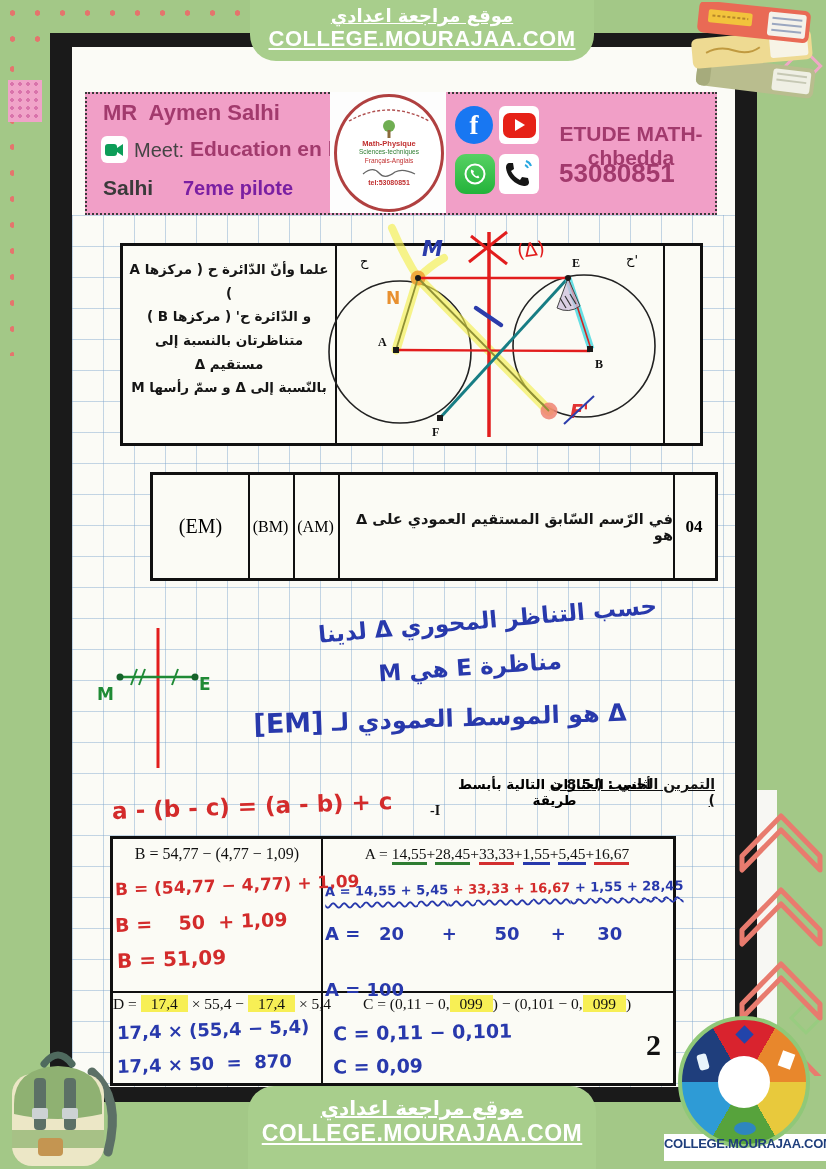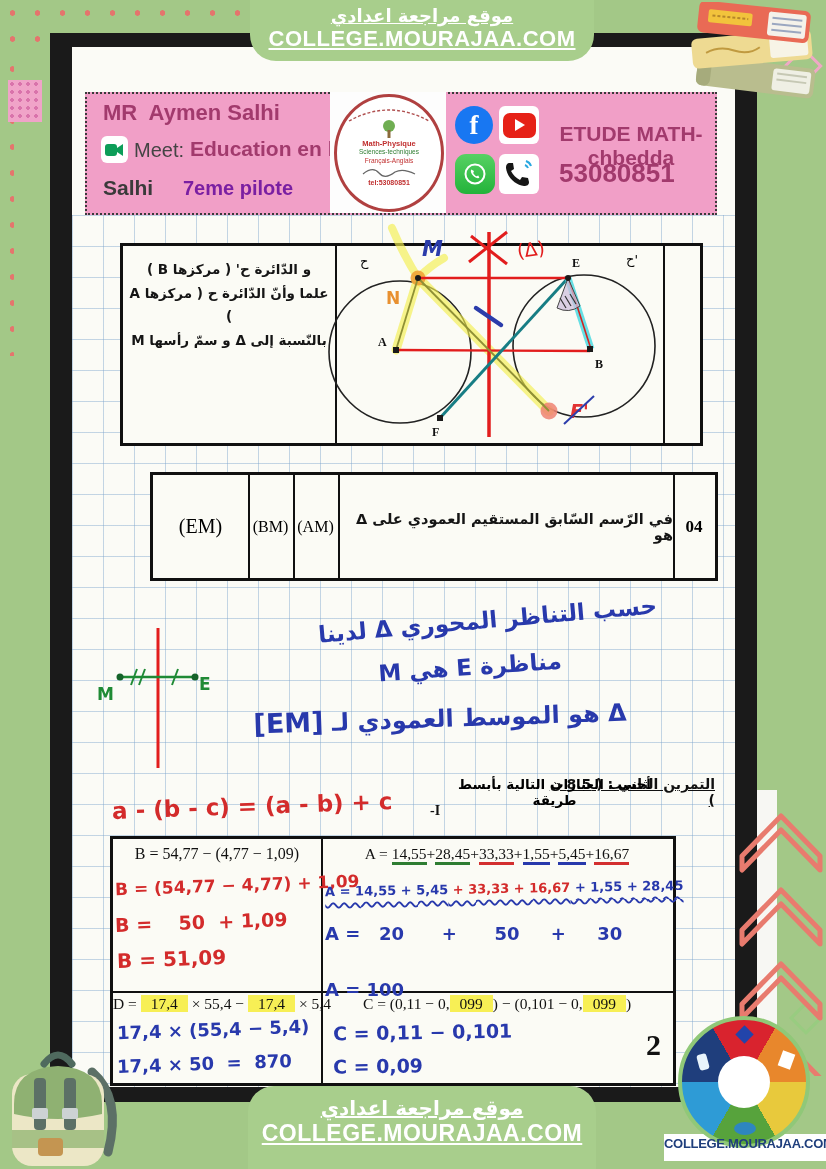--- a/index.html
+++ b/index.html
@@ -142,22 +142,23 @@
         <path d="M8 6 C5 6 4 8 4 11 c1 9 9 17 18 18 3 0 5-1 5-4 l-1-4 -6-1 -2 3 C14 21 11 18 9 14 l3-2 -1-6 z" fill="#161616"></path>
       </svg>
     </div>
     <div class="abs maroon" style="left:472px;top:64px;font-size:26px;">53080851</div>
   </div>
 
   <div class="abs blktable" style="left:120px;top:243px;width:577px;height:197px;">
     <div class="vline" style="left:212px;"></div>
     <div class="vline" style="left:540px;"></div>
     <div class="abs ar" style="left:4px;top:12px;width:204px;text-align:center;font-size:13.5px;font-weight:bold;color:#151515;line-height:1.75;">
+      <div>علما وأنّ الدّائرة ح ( مركزها A )</div>
       <div>و الدّائرة ح' ( مركزها B )</div>
-      <div>علما وأنّ الدّائرة ح ( مركزها A )</div>
+      <div>متناظرتان بالنسبة إلى مستقيم Δ</div>
       <div>بالنّسبة إلى Δ و سمّ رأسها M</div>
     </div>
   </div>
 
   <svg class="abs" style="left:332px;top:222px;z-index:5;overflow:visible;" width="326" height="222" viewBox="0 0 326 222">
     <circle cx="68" cy="130" r="71" fill="none" stroke="#222" stroke-width="1.6"></circle>
     <circle cx="252" cy="124" r="71" fill="none" stroke="#222" stroke-width="1.6"></circle>
     <text x="28" y="44" font-size="13" font-family="DejaVu Sans">ح</text>
     <text x="294" y="42" font-size="13" font-family="DejaVu Sans">ح'</text>
 

